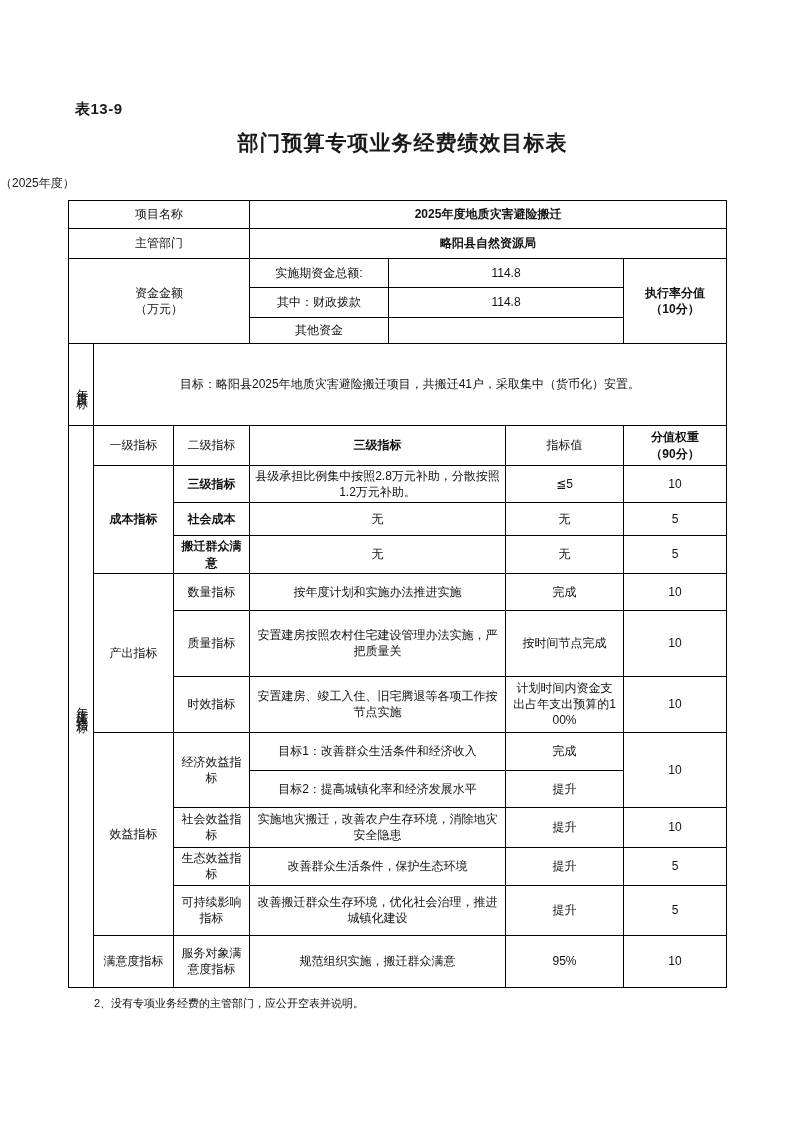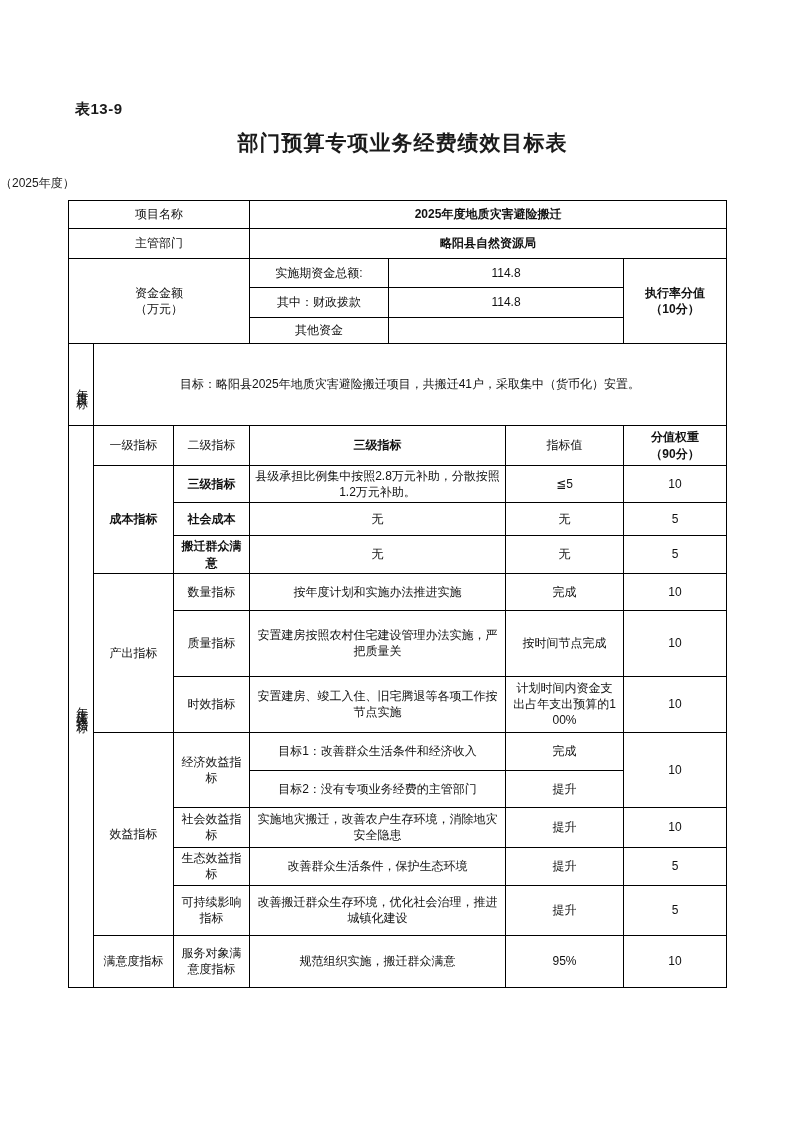--- a/index.html
+++ b/index.html
@@ -159,21 +159,21 @@
     </tr>
 
     <tr style="height:38px">
       <td rowspan="5">效益指标</td>
       <td rowspan="2">经济效益指标</td>
       <td colspan="2" class="left">目标1：改善群众生活条件和经济收入</td>
       <td>完成</td>
       <td rowspan="2">10</td>
     </tr>
     <tr style="height:37px">
-      <td colspan="2" class="left">目标2：没有专项业务经费的主管部门</td>
+      <td colspan="2" class="left">目标2：提高城镇化率和经济发展水平</td>
       <td>提升</td>
     </tr>
     <tr style="height:40px">
       <td>社会效益指标</td>
       <td colspan="2" class="left">实施地灾搬迁，改善农户生存环境，消除地灾安全隐患</td>
       <td>提升</td>
       <td>10</td>
     </tr>
     <tr style="height:38px">
       <td>生态效益指标</td>
@@ -192,15 +192,16 @@
       <td>满意度指标</td>
       <td>服务对象满意度指标</td>
       <td colspan="2" class="left">规范组织实施，搬迁群众满意</td>
       <td>95%</td>
       <td>10</td>
     </tr>
   </tbody>
     </table>
 
   <div class="notes">
+    <div class="note-line2">2、没有专项业务经费的主管部门，应公开空表并说明。</div>
   </div>
 
 </div>
 
 </body></html>

